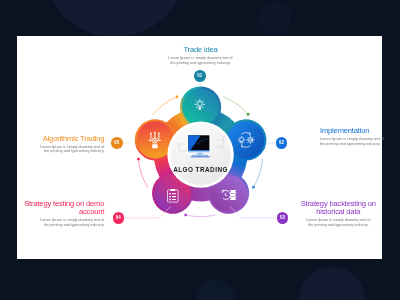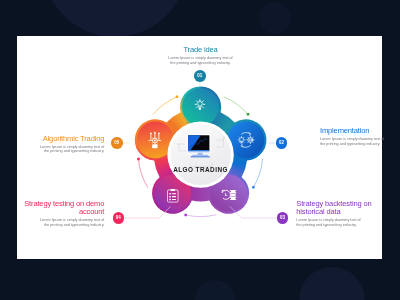--- a/index.html
+++ b/index.html
@@ -260,21 +260,21 @@
   </div>
 
   <div class="lbl" style="left:296px;top:127px;width:95px;margin-left:24px;">
     <div class="t" style="color:#1170dc;">Implementation</div>
     <div class="d">
         <div>Lorem Ipsum is simply duammy text of</div>
         <div>the printing and typesetting industry.</div>
       </div>
   </div>
 
-  <div class="lbl" style="left:296.3px;top:199.5px;width:84px;">
+  <div class="lbl" style="left:296.3px;top:199.5px;width:84px;text-align:center;">
     <div class="t" style="color:#8b35c4;">Strategy backtesting on historical data</div>
     <div class="d">
         <div>Lorem Ipsum is simply duammy text of</div>
         <div>the printing and typesetting industry.</div>
       </div>
   </div>
 
   <div class="lbl r" style="left:20.3px;top:199.5px;width:84px;">
     <div class="t" style="color:#f2265c;">Strategy testing on demo account</div>
     <div class="d">

